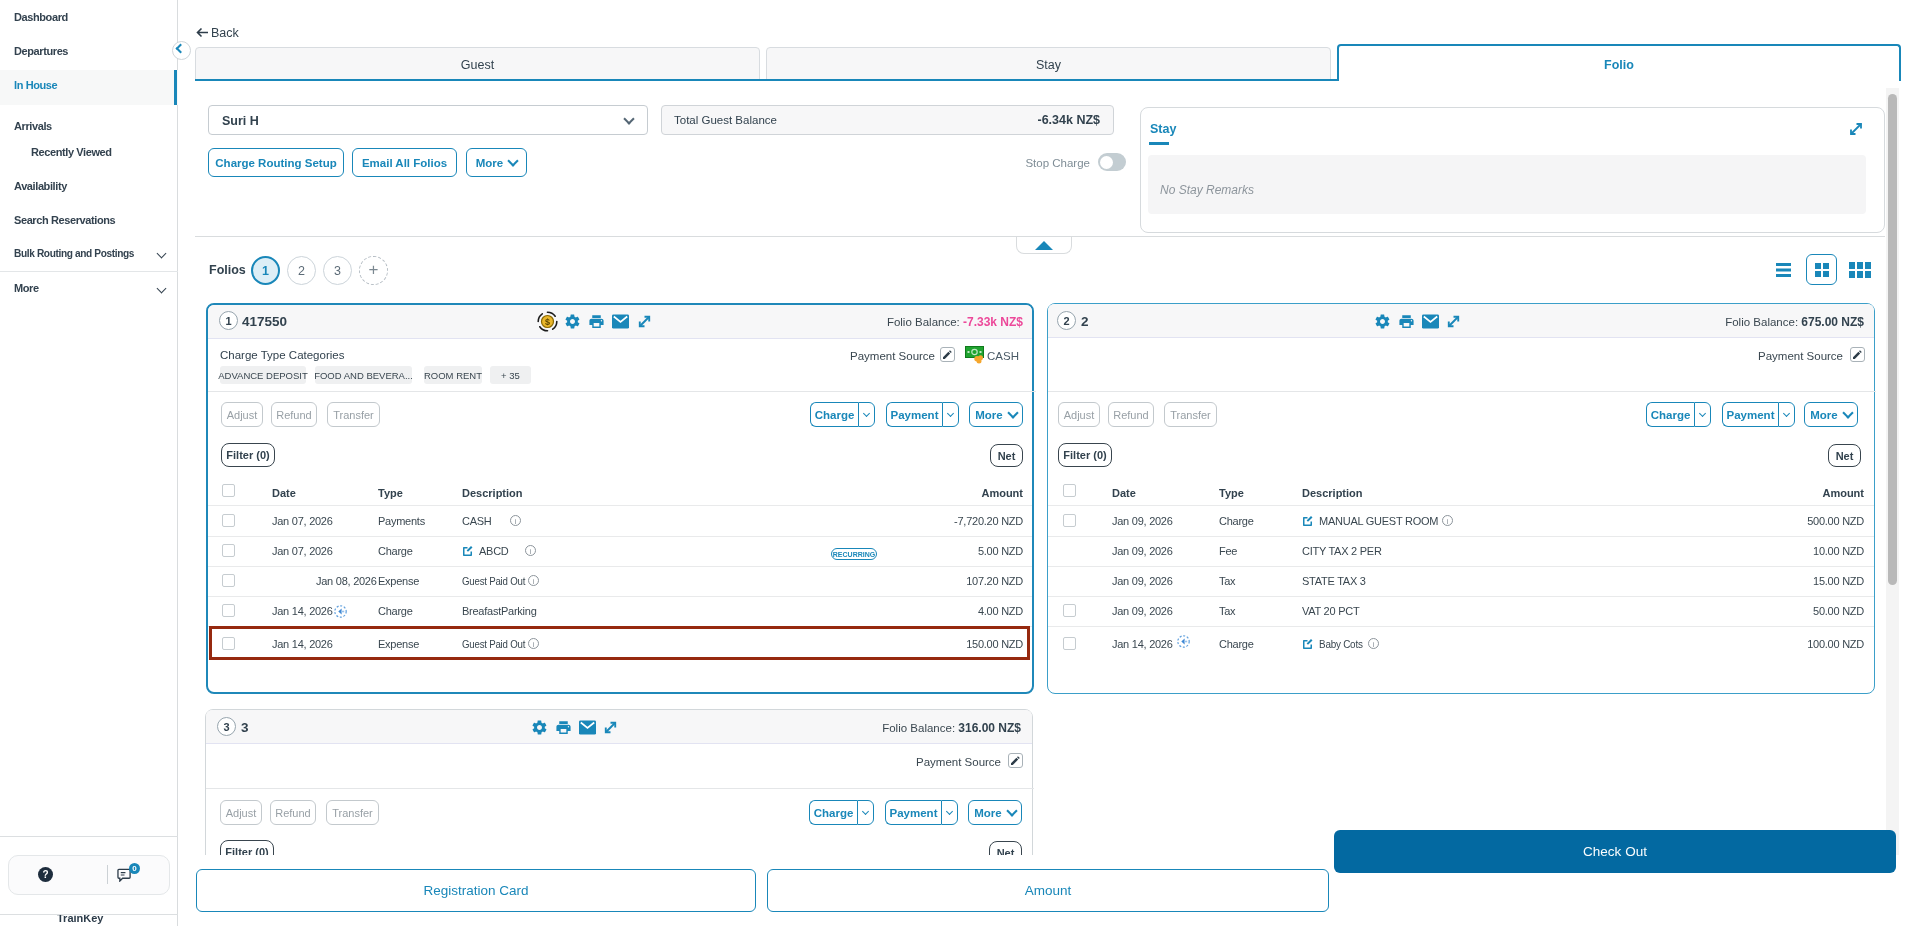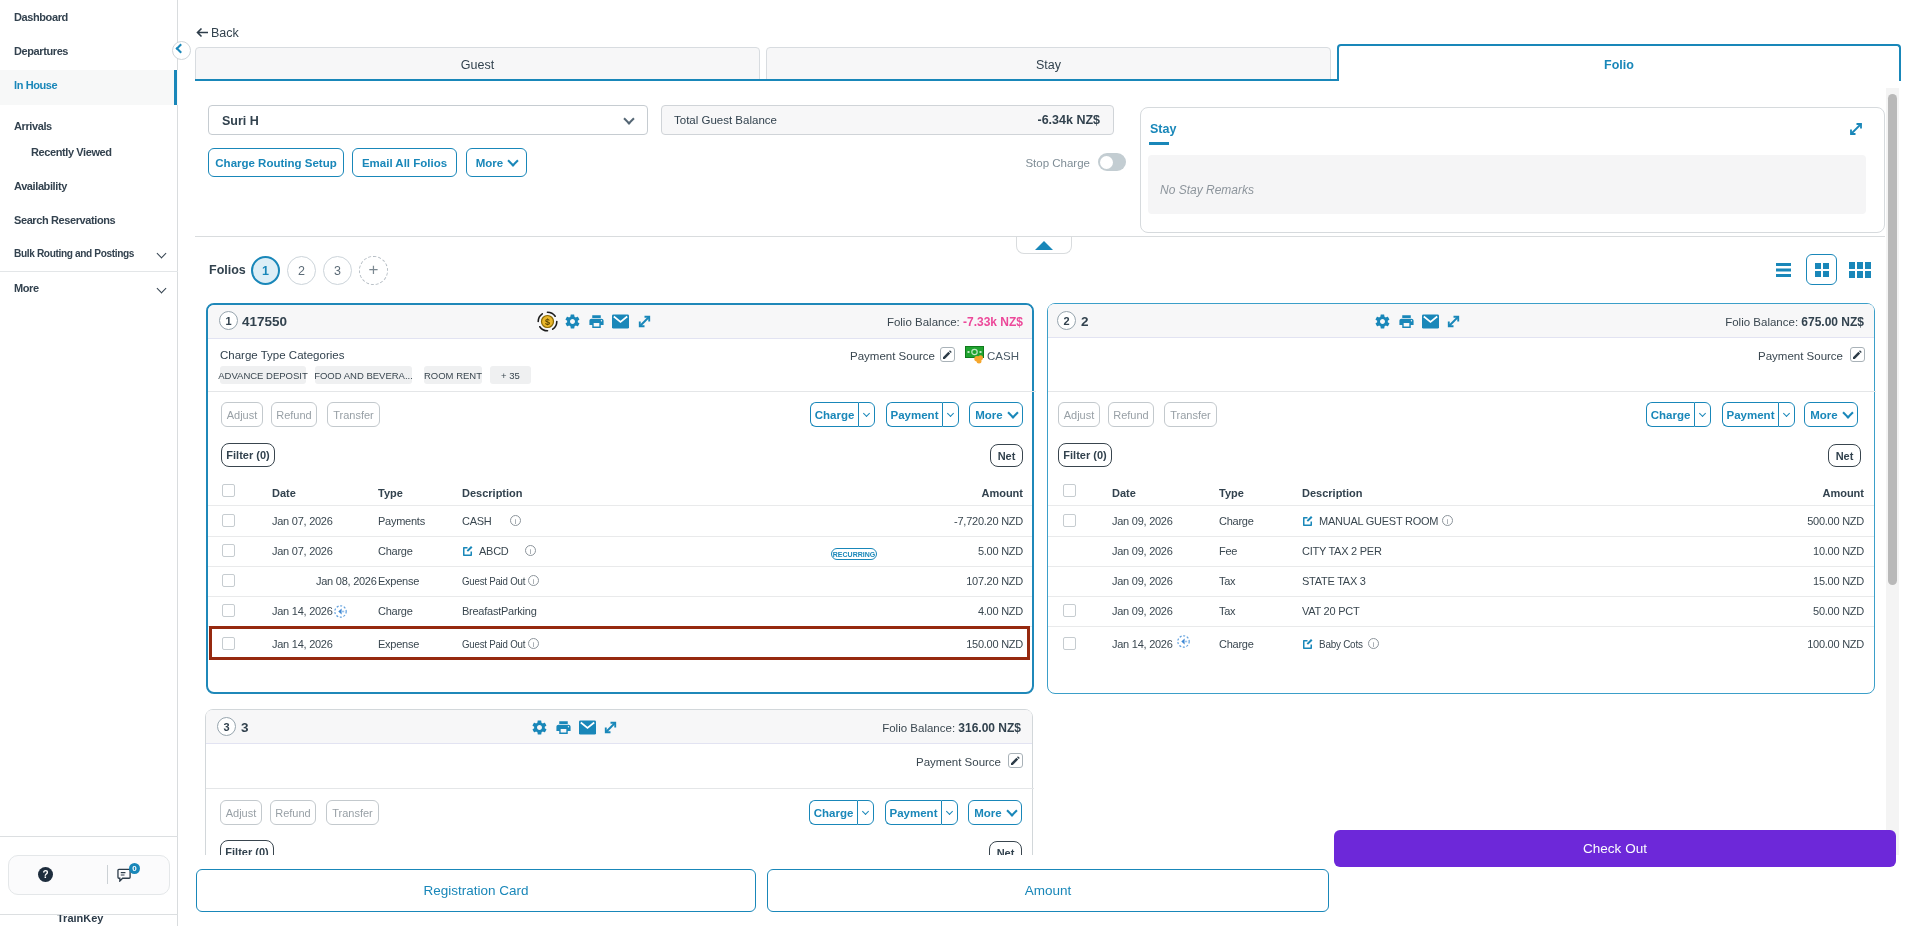--- a/index.html
+++ b/index.html
@@ -392,13 +392,13 @@
   <div class="btn-dark" style="left:14px;top:130px;width:54px;height:24px;">Filter (0)</div>
   <div class="btn-dark" style="left:783px;top:131px;width:33px;height:23px;">Net</div>
 </div>
 
 <div class="abs" style="left:1886px;top:88px;width:13px;height:767px;background:#f4f4f4;"></div>
 <div class="abs" style="left:1888px;top:94px;width:9px;height:491px;background:#b9b9b9;border-radius:5px;"></div>
 
 <div class="abs" style="left:179px;top:855px;width:1727px;height:71px;background:#fff;"></div>
 <div class="btn-blue" style="left:196px;top:869px;width:560px;height:43px;font-size:13.5px;font-weight:normal;">Registration Card</div>
 <div class="btn-blue" style="left:767px;top:869px;width:562px;height:43px;font-size:13.5px;font-weight:normal;">Amount</div>
-<div class="abs" style="left:1334px;top:830px;width:562px;height:37px;background:#6d28d9;border-radius:6px;color:#fbfdfe;font-size:13.5px;display:flex;align-items:center;justify-content:center;">Check Out</div>
+<div class="abs" style="left:1334px;top:830px;width:562px;height:43px;background:#0369a1;border-radius:6px;color:#fbfdfe;font-size:13.5px;display:flex;align-items:center;justify-content:center;">Check Out</div>
 
 </body></html>

